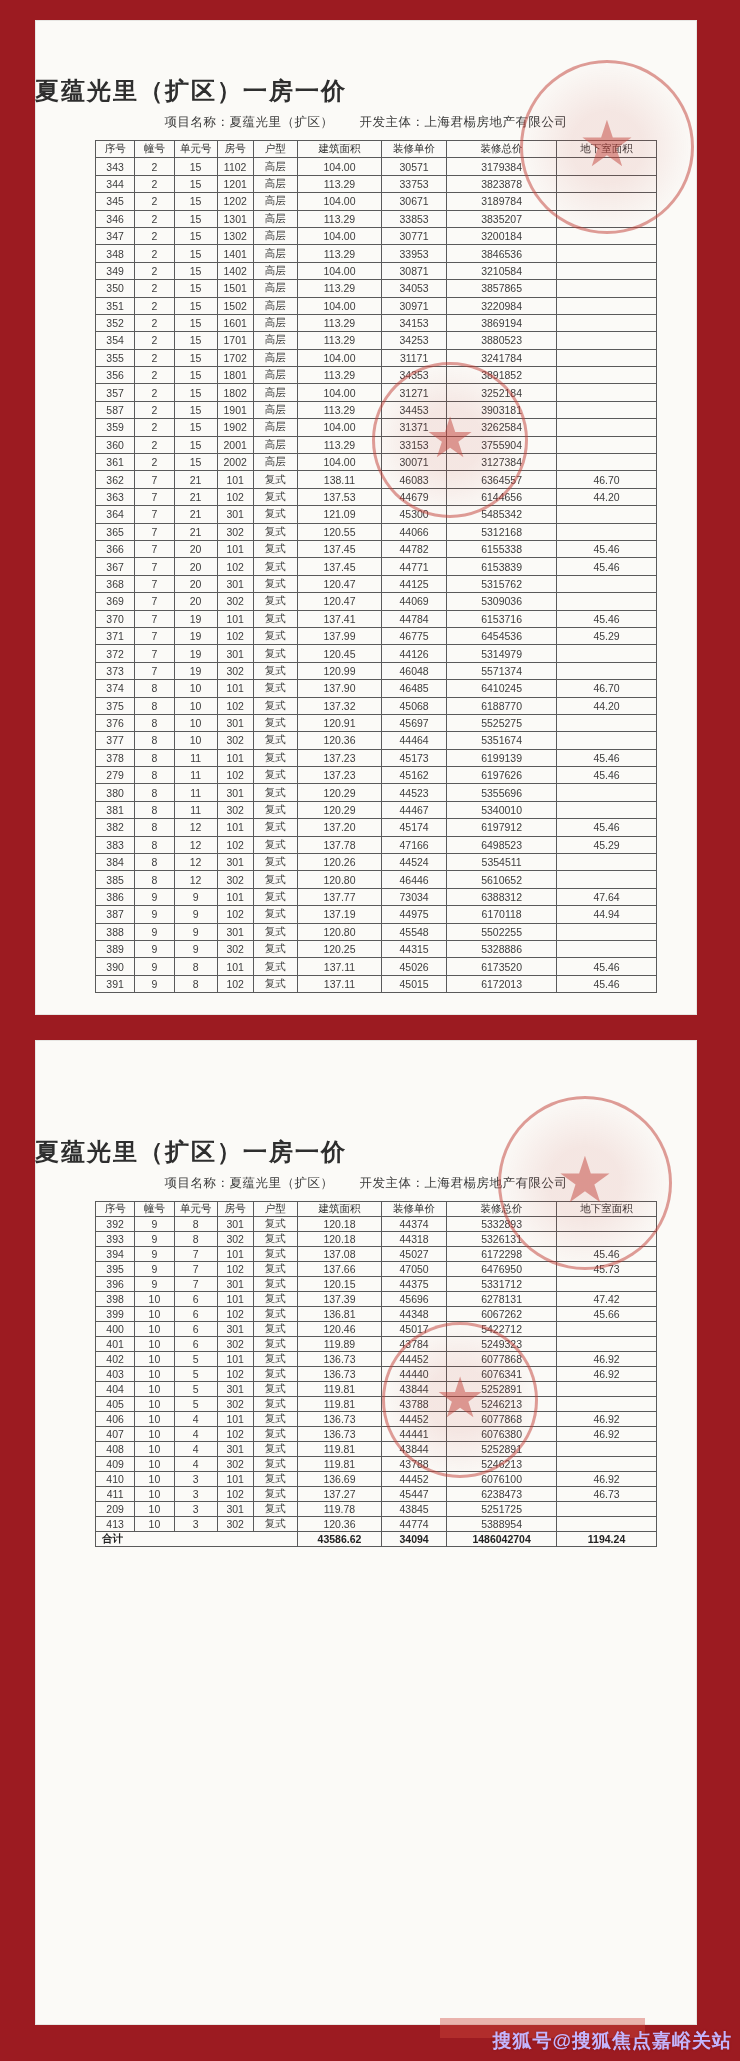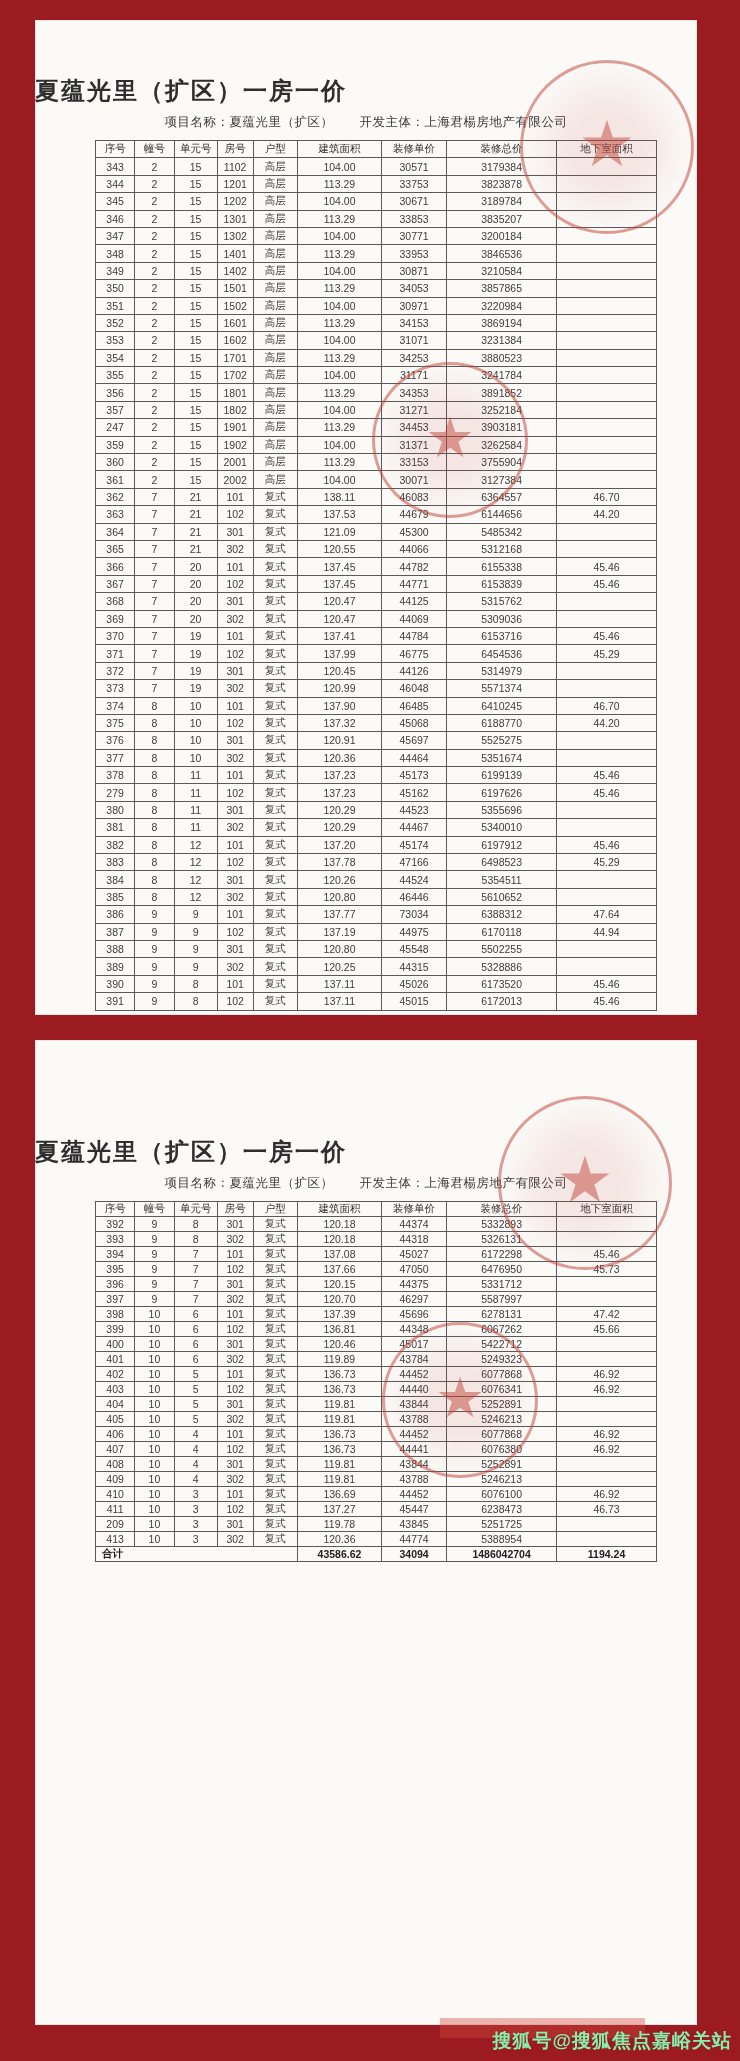--- a/index.html
+++ b/index.html
@@ -59,21 +59,21 @@
   .p1-top{left:520px;top:60px;}
   .p1-mid{left:372px;top:362px;}
   .p2-top{left:498px;top:1096px;}
   .p2-mid{left:382px;top:1322px;}
   .wm-strip{
     position:absolute;left:440px;top:2018px;width:205px;height:20px;
     background:rgba(209,72,62,.40);
   }
   .watermark{
     position:absolute;right:8px;bottom:7px;
-    color:#86efac;font-weight:bold;font-size:19px;letter-spacing:1px;
+    color:#c4b5fd;font-weight:bold;font-size:19px;letter-spacing:1px;
     text-shadow:0 0 2px rgba(120,20,20,.6);
   }
 </style>
 </head>
 <body>
 
 <div class="page page1">
   <div class="doc-title">夏蕴光里（扩区）一房一价</div>
   <div class="doc-sub">
     <span>项目名称：</span><span>夏蕴光里（扩区）</span><span class="gap"></span><span>开发主体：</span><span>上海君楊房地产有限公司</span>
@@ -208,31 +208,20 @@
           <td>2</td>
           <td>15</td>
           <td>1601</td>
           <td>高层</td>
           <td>113.29</td>
           <td>34153</td>
           <td>3869194</td>
           <td></td>
         </tr>
         <tr>
-          <td>353</td>
-          <td>2</td>
-          <td>15</td>
-          <td>1602</td>
-          <td>高层</td>
-          <td>104.00</td>
-          <td>31071</td>
-          <td>3231384</td>
-          <td></td>
-        </tr>
-        <tr>
           <td>354</td>
           <td>2</td>
           <td>15</td>
           <td>1701</td>
           <td>高层</td>
           <td>113.29</td>
           <td>34253</td>
           <td>3880523</td>
           <td></td>
         </tr>
@@ -263,21 +252,21 @@
           <td>2</td>
           <td>15</td>
           <td>1802</td>
           <td>高层</td>
           <td>104.00</td>
           <td>31271</td>
           <td>3252184</td>
           <td></td>
         </tr>
         <tr>
-          <td>247</td>
+          <td>587</td>
           <td>2</td>
           <td>15</td>
           <td>1901</td>
           <td>高层</td>
           <td>113.29</td>
           <td>34453</td>
           <td>3903181</td>
           <td></td>
         </tr>
         <tr>
@@ -727,31 +716,20 @@
           <td>9</td>
           <td>7</td>
           <td>301</td>
           <td>复式</td>
           <td>120.15</td>
           <td>44375</td>
           <td>5331712</td>
           <td></td>
         </tr>
         <tr>
-          <td>397</td>
-          <td>9</td>
-          <td>7</td>
-          <td>302</td>
-          <td>复式</td>
-          <td>120.70</td>
-          <td>46297</td>
-          <td>5587997</td>
-          <td></td>
-        </tr>
-        <tr>
           <td>398</td>
           <td>10</td>
           <td>6</td>
           <td>101</td>
           <td>复式</td>
           <td>137.39</td>
           <td>45696</td>
           <td>6278131</td>
           <td>47.42</td>
         </tr>

